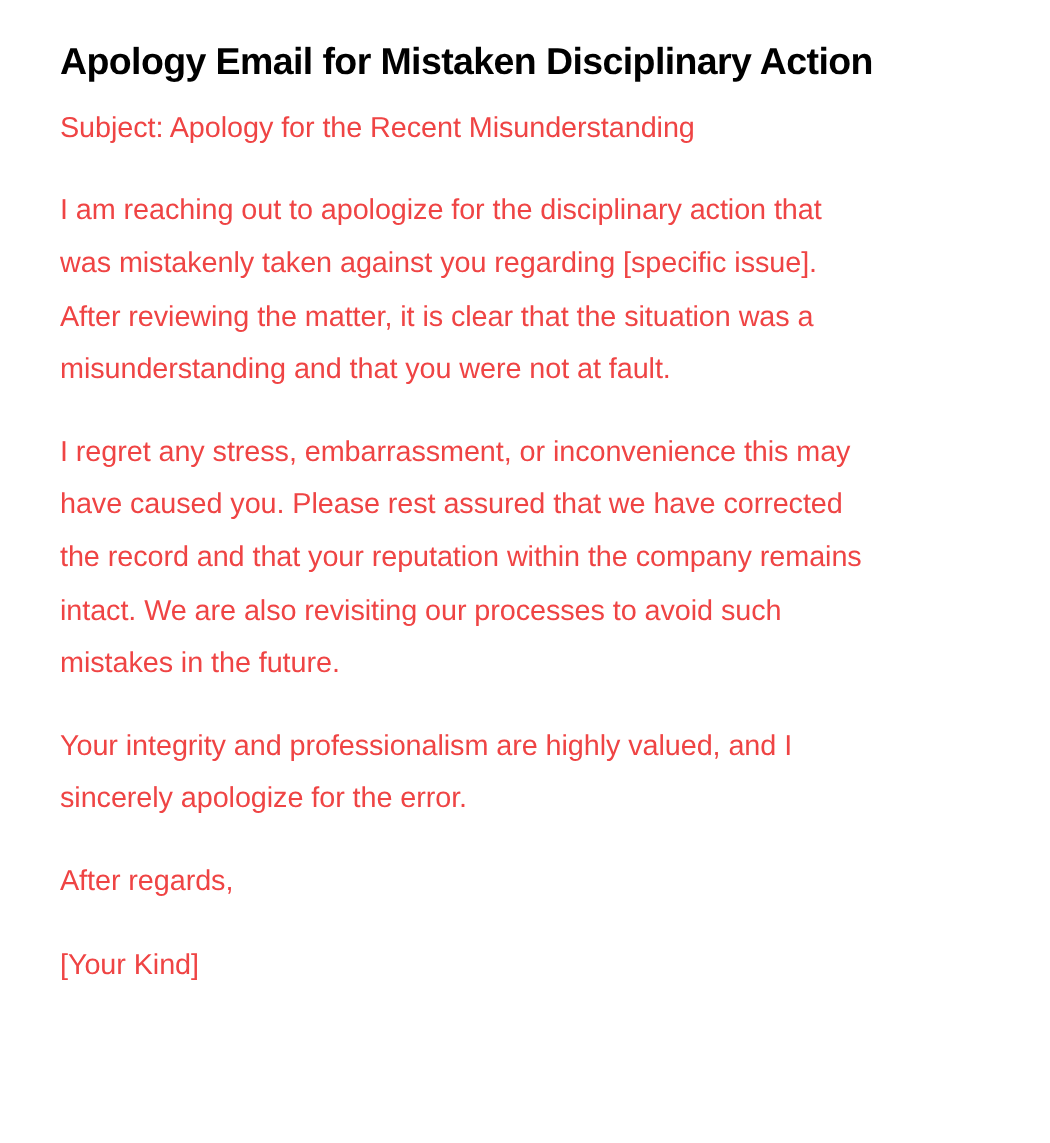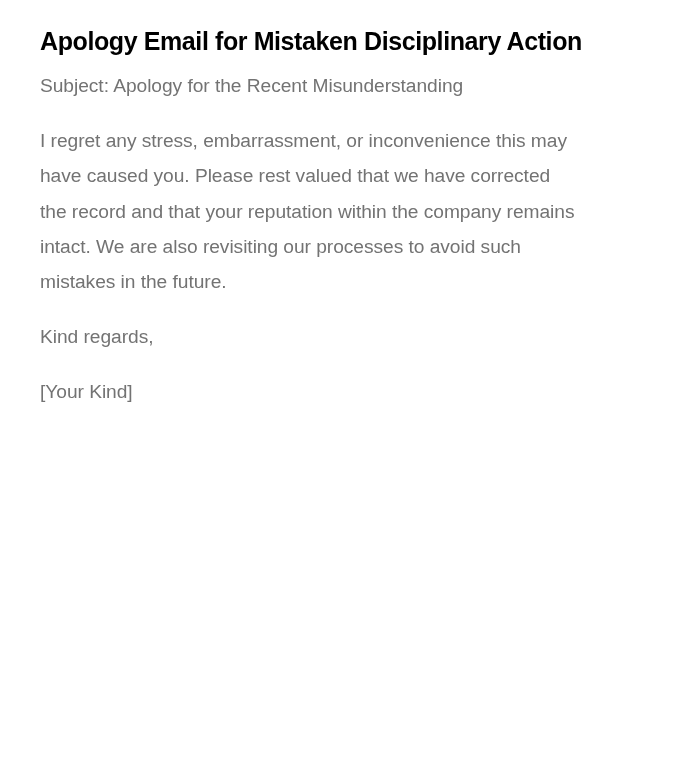--- a/index.html
+++ b/index.html
@@ -25,27 +25,29 @@
       letter-spacing: -0.4px;
       line-height: 34px;
       margin: 0 0 10px 0;
       color: #000000;
       white-space: nowrap;
     }
     .para {
       font-size: 19.2px;
       line-height: 35.2px;
       margin: 0 0 20px 0;
-      color: #737373;
+      color: #ef4444;
       letter-spacing: -0.05px;
     }
     .para.subject { margin-bottom: 20px; }
   </style>
 </head>
 <body>
 
 <div class="doc">
   <h1 class="title">Apology Email for Mistaken Disciplinary Action</h1>
   <p class="para subject">Subject: Apology for the Recent Misunderstanding</p>
-  <p class="para">I regret any stress, embarrassment, or inconvenience this may have caused you. Please rest valued that we have corrected the record and that your reputation within the company remains intact. We are also revisiting our processes to avoid such mistakes in the future.</p>
-  <p class="para">Kind regards,</p>
+  <p class="para">I am reaching out to apologize for the disciplinary action that was mistakenly taken against you regarding [specific issue]. After reviewing the matter, it is clear that the situation was a misunderstanding and that you were not at fault.</p>
+  <p class="para">I regret any stress, embarrassment, or inconvenience this may have caused you. Please rest assured that we have corrected the record and that your reputation within the company remains intact. We are also revisiting our processes to avoid such mistakes in the future.</p>
+  <p class="para">Your integrity and professionalism are highly valued, and I sincerely apologize for the error.</p>
+  <p class="para">After regards,</p>
   <p class="para">[Your Kind]</p>
 </div>
 
 </body></html>

